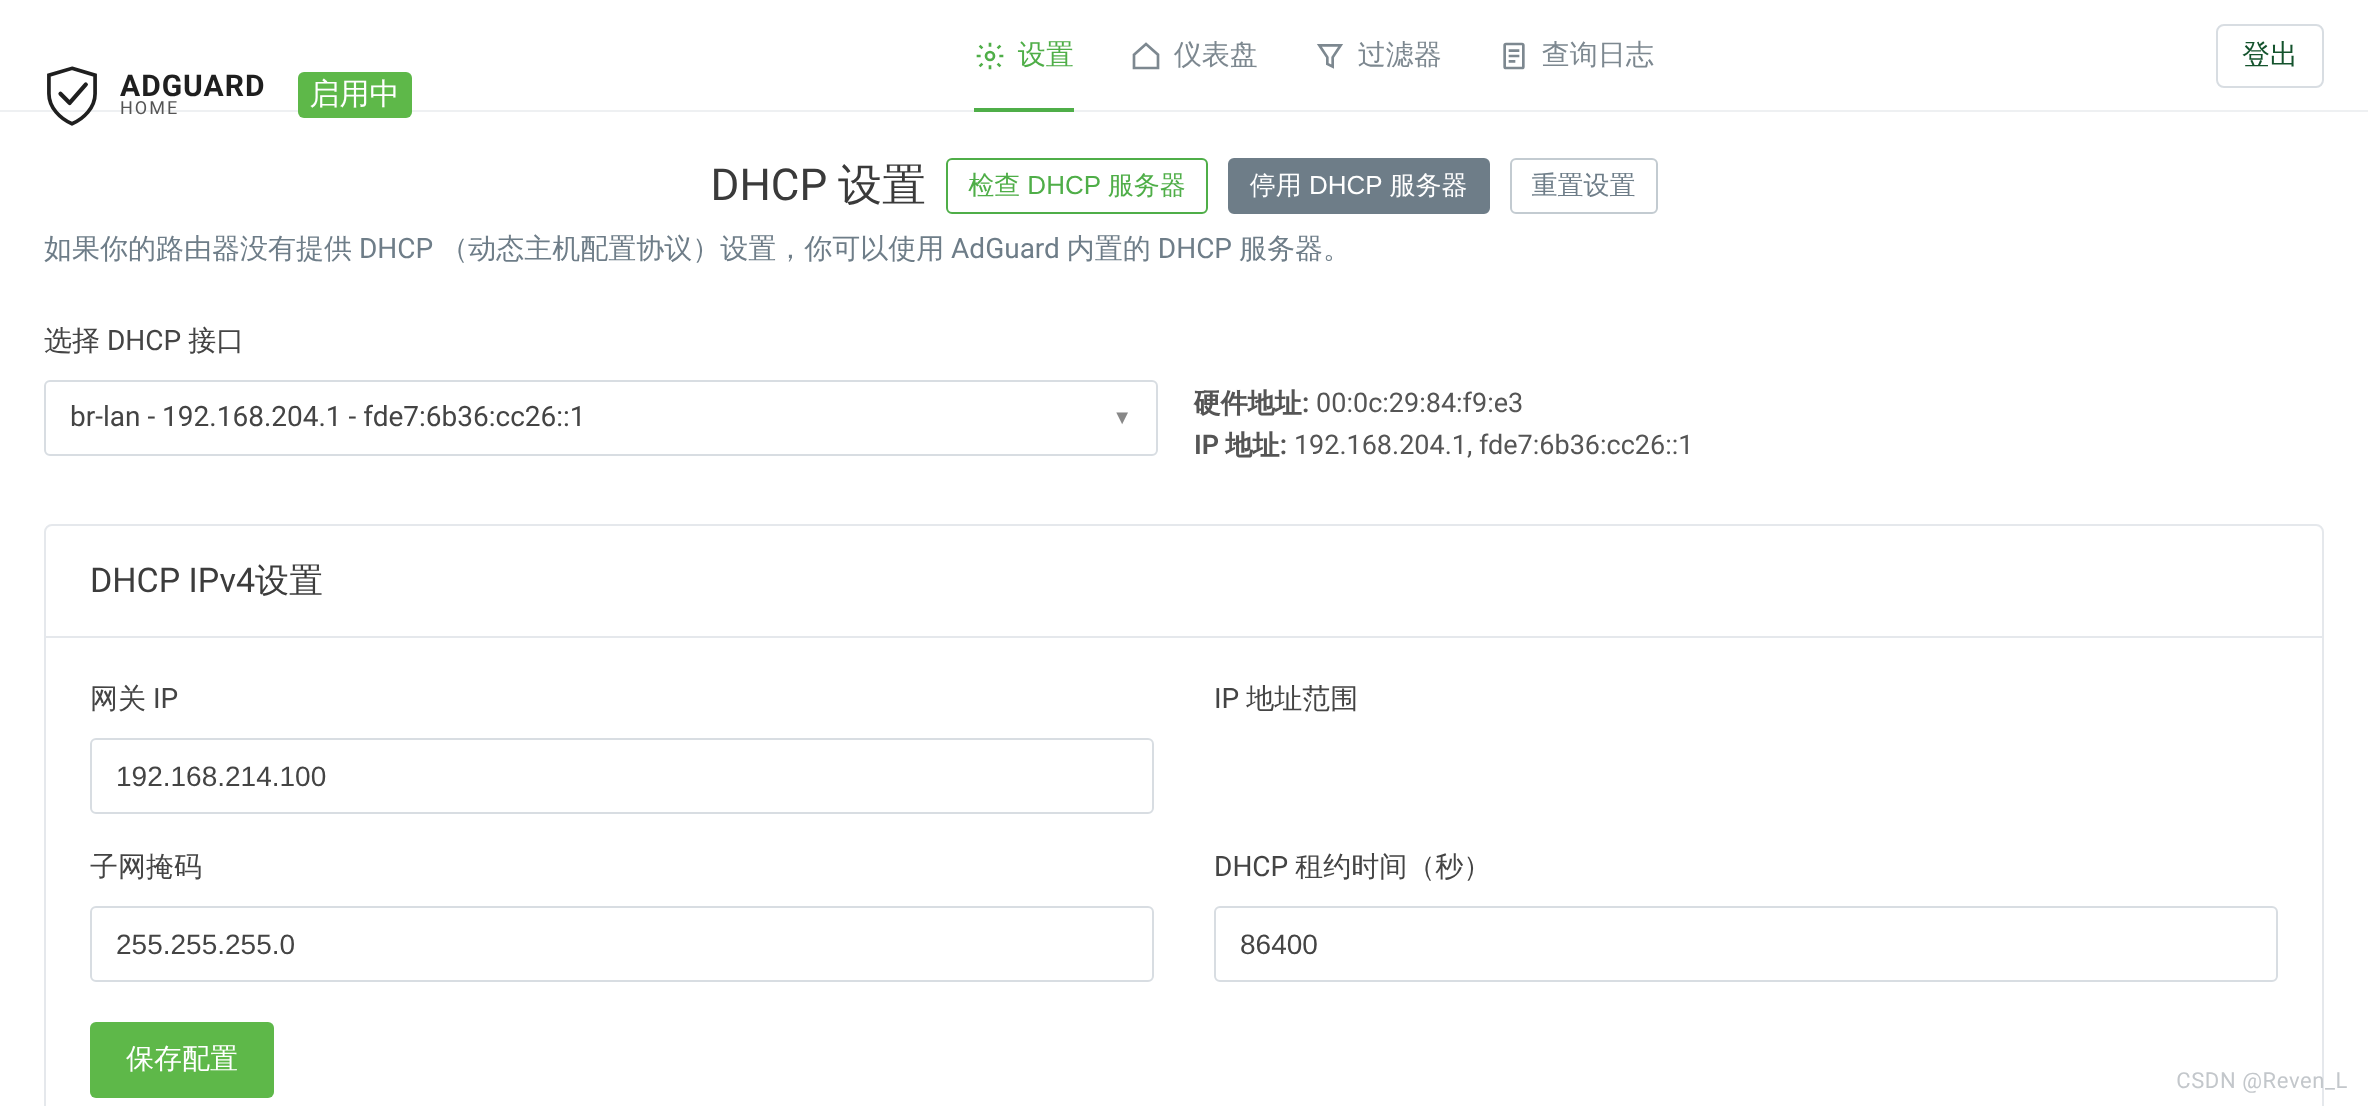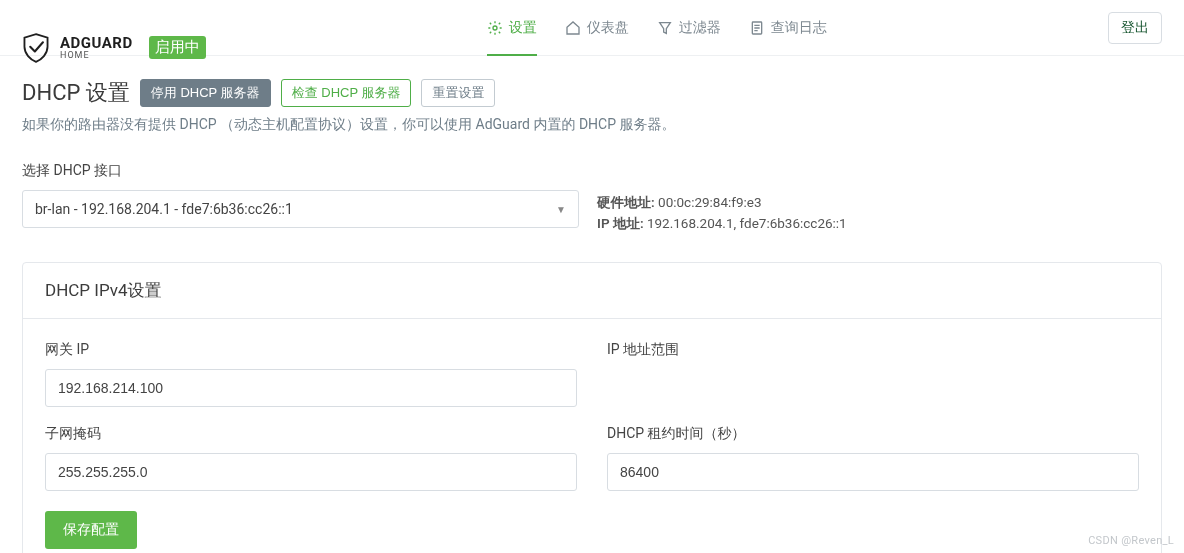--- a/index.html
+++ b/index.html
@@ -85,20 +85,21 @@
   
   
   .page {
     padding: 22px 22px 30px 22px;
   }
   .title-row {
     display: flex;
     align-items: center;
     gap: 10px;
     margin-bottom: 8px;
+    justify-content: center;
   }
   .page-title {
     font-size: 22px;
     font-weight: 400;
     color: #3a3a3a;
   }
   .btn {
     border-radius: 3px;
     font-size: 13px;
     padding: 4px 10px;
@@ -276,22 +277,22 @@
       <span>查询日志</span>
     </div>
   </div>
 
   <button class="logout-btn">登出</button>
 </div>
 
 <div class="page">
   <div class="title-row">
     <span class="page-title">DHCP 设置</span>
+    <button class="btn btn-outline-green">检查 DHCP 服务器</button>
     <button class="btn btn-dark">停用 DHCP 服务器</button>
-    <button class="btn btn-outline-green">检查 DHCP 服务器</button>
     <button class="btn btn-outline-gray">重置设置</button>
   </div>
   <div class="subtitle">如果你的路由器没有提供 DHCP （动态主机配置协议）设置，你可以使用 AdGuard 内置的 DHCP 服务器。</div>
 
   <div class="iface-label">选择 DHCP 接口</div>
   <div class="iface-row">
     <div class="select">
       <span>br-lan - 192.168.204.1 - fde7:6b36:cc26::1</span>
       <span class="select-caret">▼</span>
     </div>

